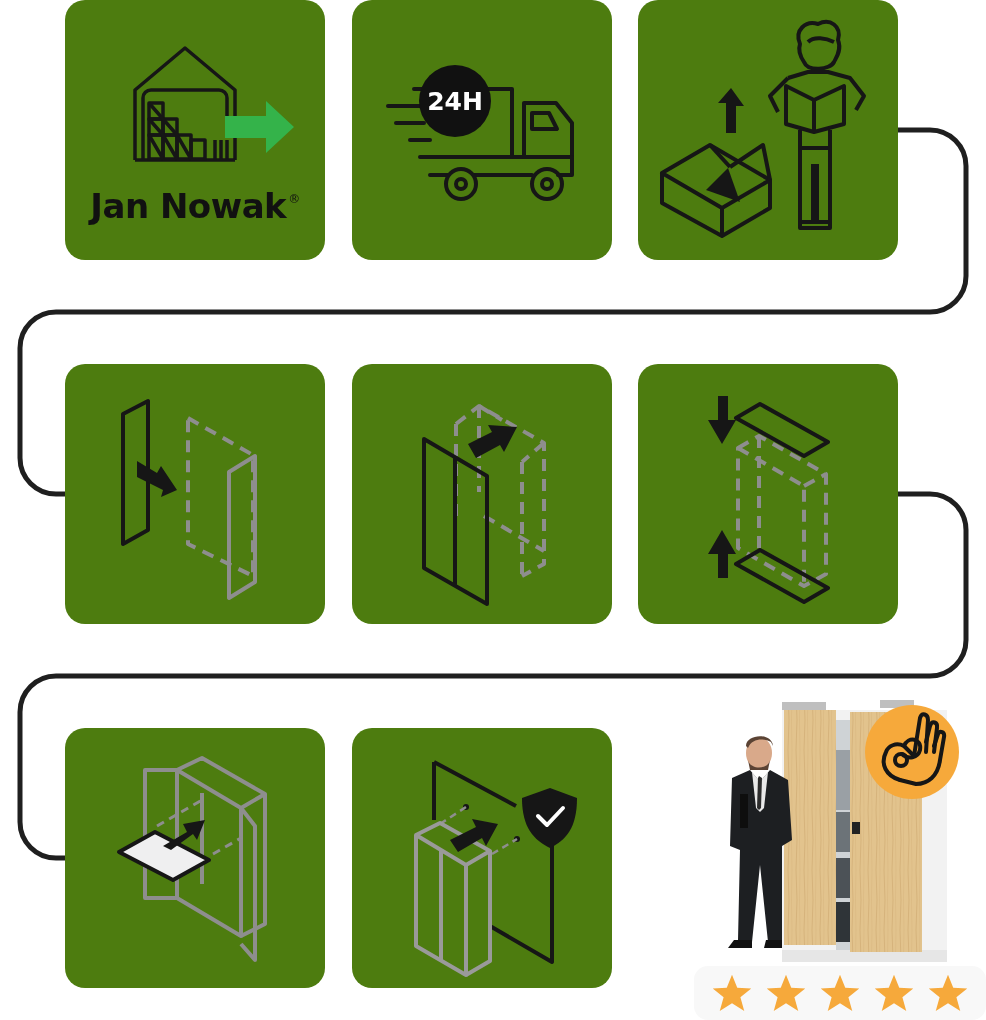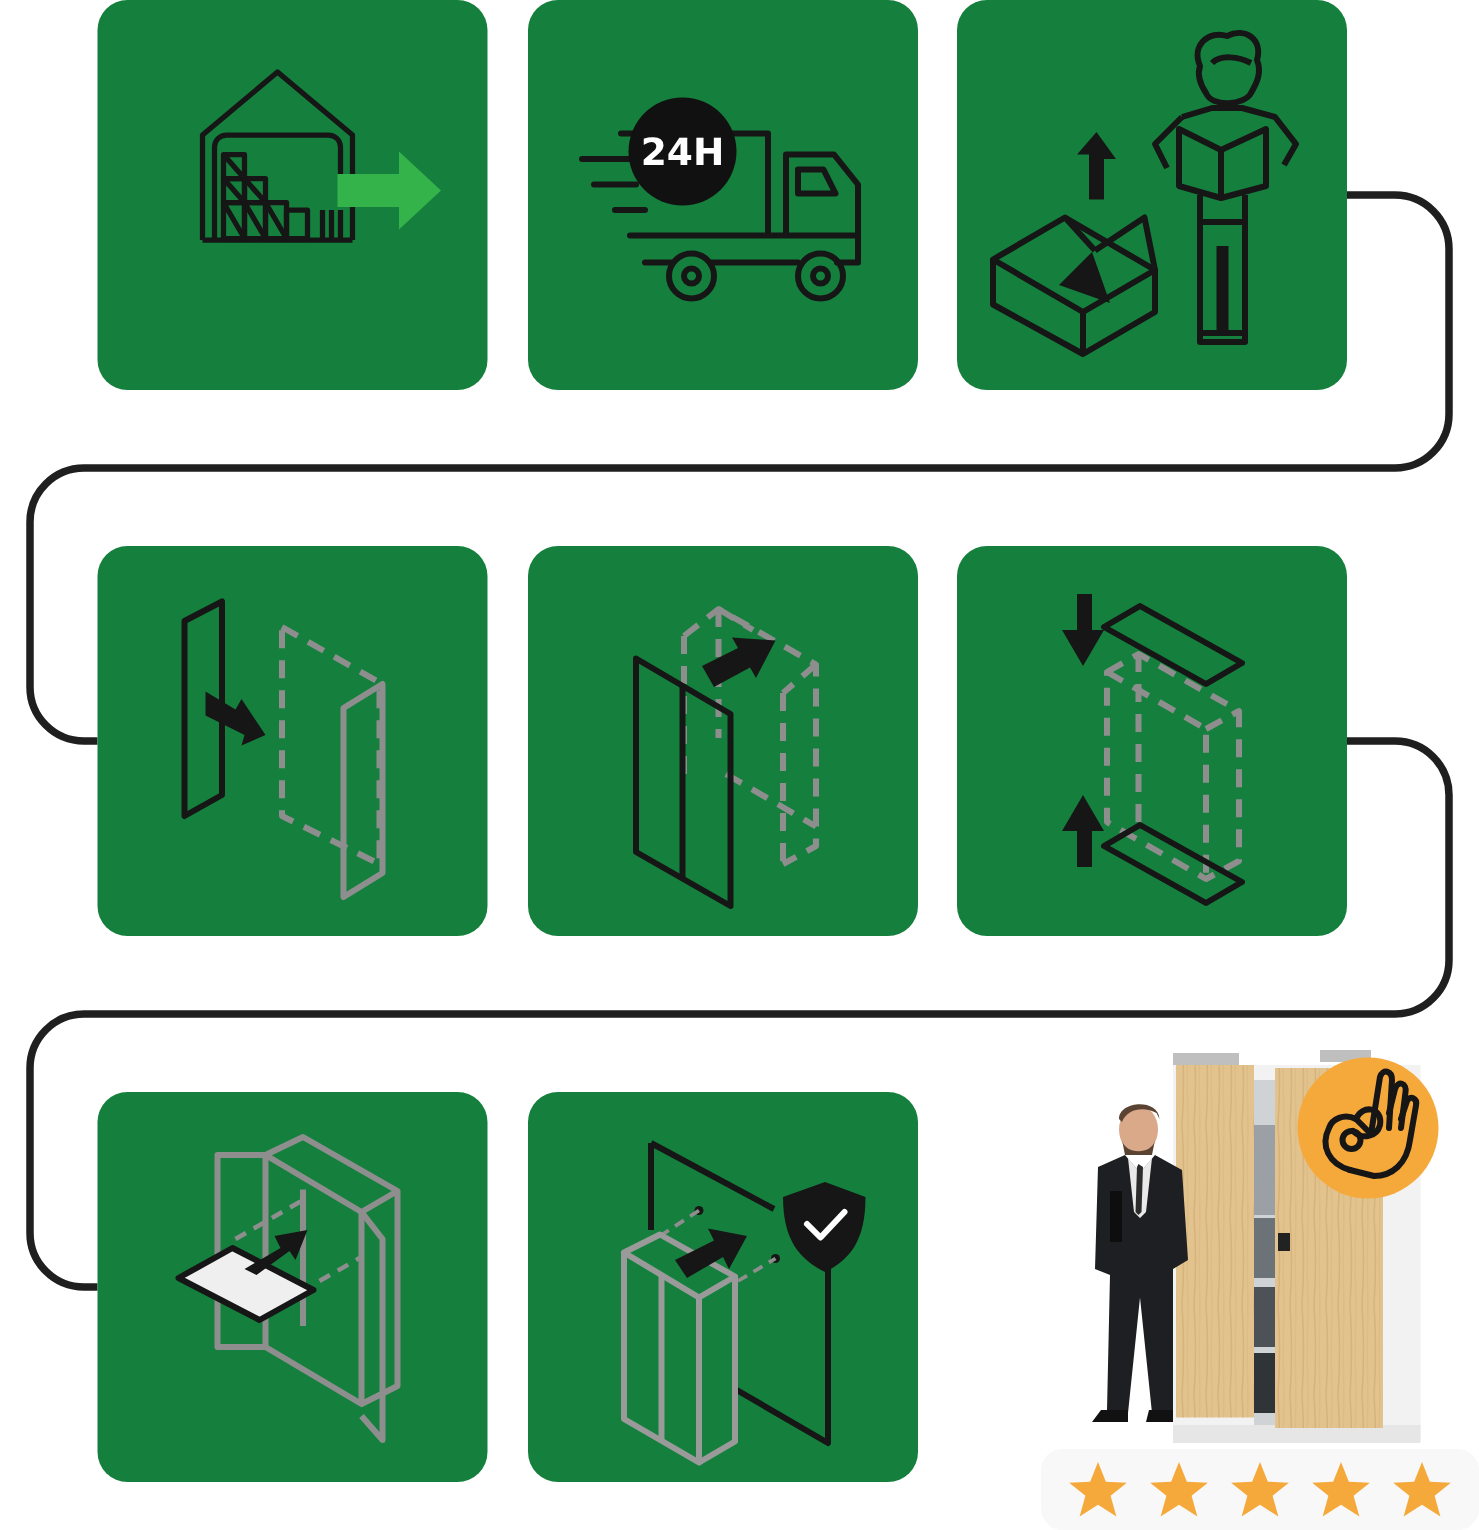--- a/index.html
+++ b/index.html
@@ -1,17 +1,17 @@
 <!DOCTYPE html>
 <html><head>
 <meta charset="utf-8">
 <style>
   html,body{margin:0;padding:0;background:#ffffff;}
   body{width:986px;height:1020px;position:relative;overflow:hidden;font-family:"DejaVu Sans",sans-serif;}
-  .tile{position:absolute;width:260px;height:260px;background:#15803d;border-radius:20px;}
+  .tile{position:absolute;width:260px;height:260px;background:#4d7c0f;border-radius:20px;}
   .tile svg{position:absolute;left:0;top:0;width:260px;height:260px;}
   #connector{position:absolute;left:0;top:0;width:986px;height:1020px;pointer-events:none;}
   .brand{position:absolute;left:0;width:260px;top:186px;text-align:center;font-family:"DejaVu Sans",sans-serif;font-weight:bold;font-size:34px;color:#111;letter-spacing:-0.5px;}
   .brand sup{font-size:12px;font-weight:normal;vertical-align:top;position:relative;top:6px;margin-left:2px;}
   .badge-text{font-family:"DejaVu Sans",sans-serif;font-weight:bold;}
   #final{position:absolute;left:690px;top:690px;width:296px;height:330px;}
   .rating{position:absolute;left:694px;top:966px;width:292px;height:54px;background:#f8f8f8;border-radius:14px;display:flex;align-items:center;justify-content:center;gap:12px;}
   .star{width:42px;height:42px;}
 </style>
 </head>
@@ -34,20 +34,21 @@
       <rect x="98" y="119" width="14" height="16"></rect>
       <rect x="84" y="135" width="14" height="24"></rect>
       <rect x="98" y="135" width="14" height="24"></rect>
       <rect x="112" y="135" width="14" height="24"></rect>
       <rect x="126" y="140" width="14" height="19"></rect>
       <path d="M84 103 L98 119 M84 119 L98 135 M98 119 L112 135 M84 135 L98 159 M98 135 L112 159 M112 135 L126 159"></path>
       <path d="M150 140 V160 M156 140 V160"></path>
     </g>
     <path d="M160 116 H201 V101 L229 127 L201 153 V138 H160 Z" fill="#34b34a"></path>
   </svg>
+  <div class="brand"><span>Jan Nowak</span><sup>®</sup></div>
 </div>
 
 <div class="tile" style="left:352px;top:0px;">
   <svg viewBox="0 0 260 260">
     <g fill="none" stroke="#161616" stroke-width="4" stroke-linecap="round" stroke-linejoin="round">
       <path d="M62 89 H160 V156"></path>
       <path d="M36 106 H70"></path>
       <path d="M44 123 H72"></path>
       <path d="M58 140 H78"></path>
       <path d="M68 157 H220 V123 L204 103 H172 V157"></path>

